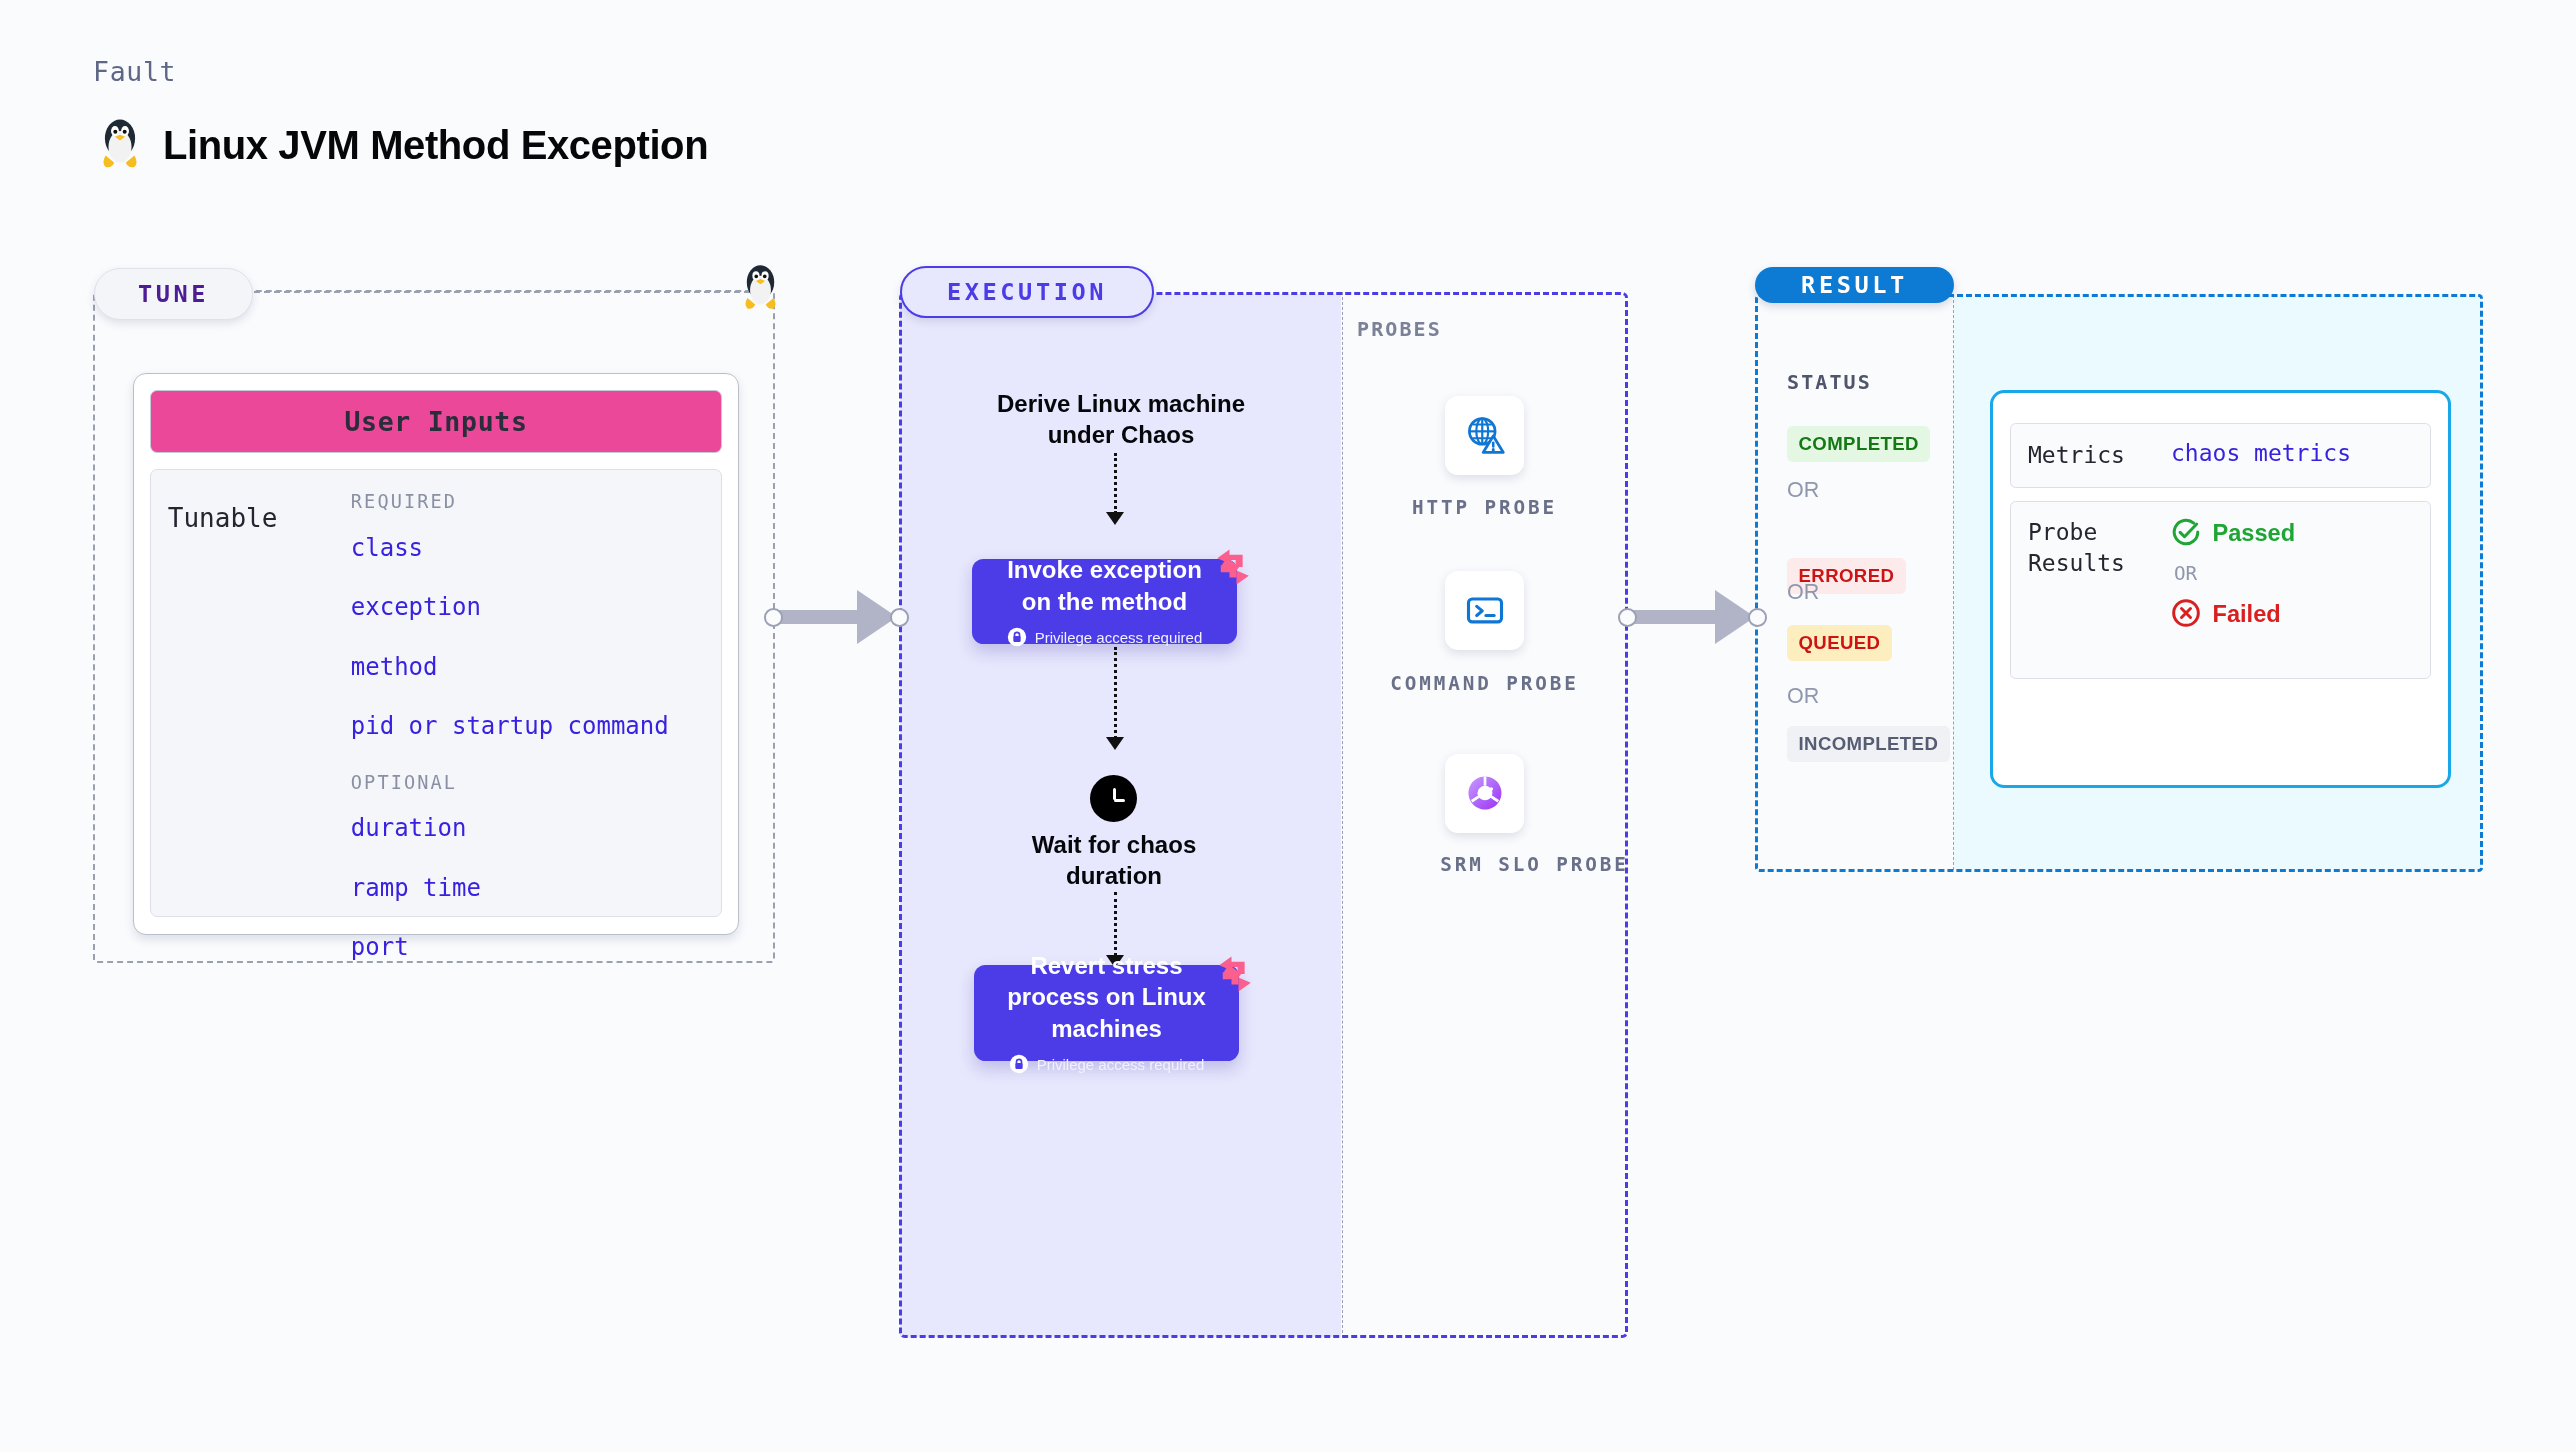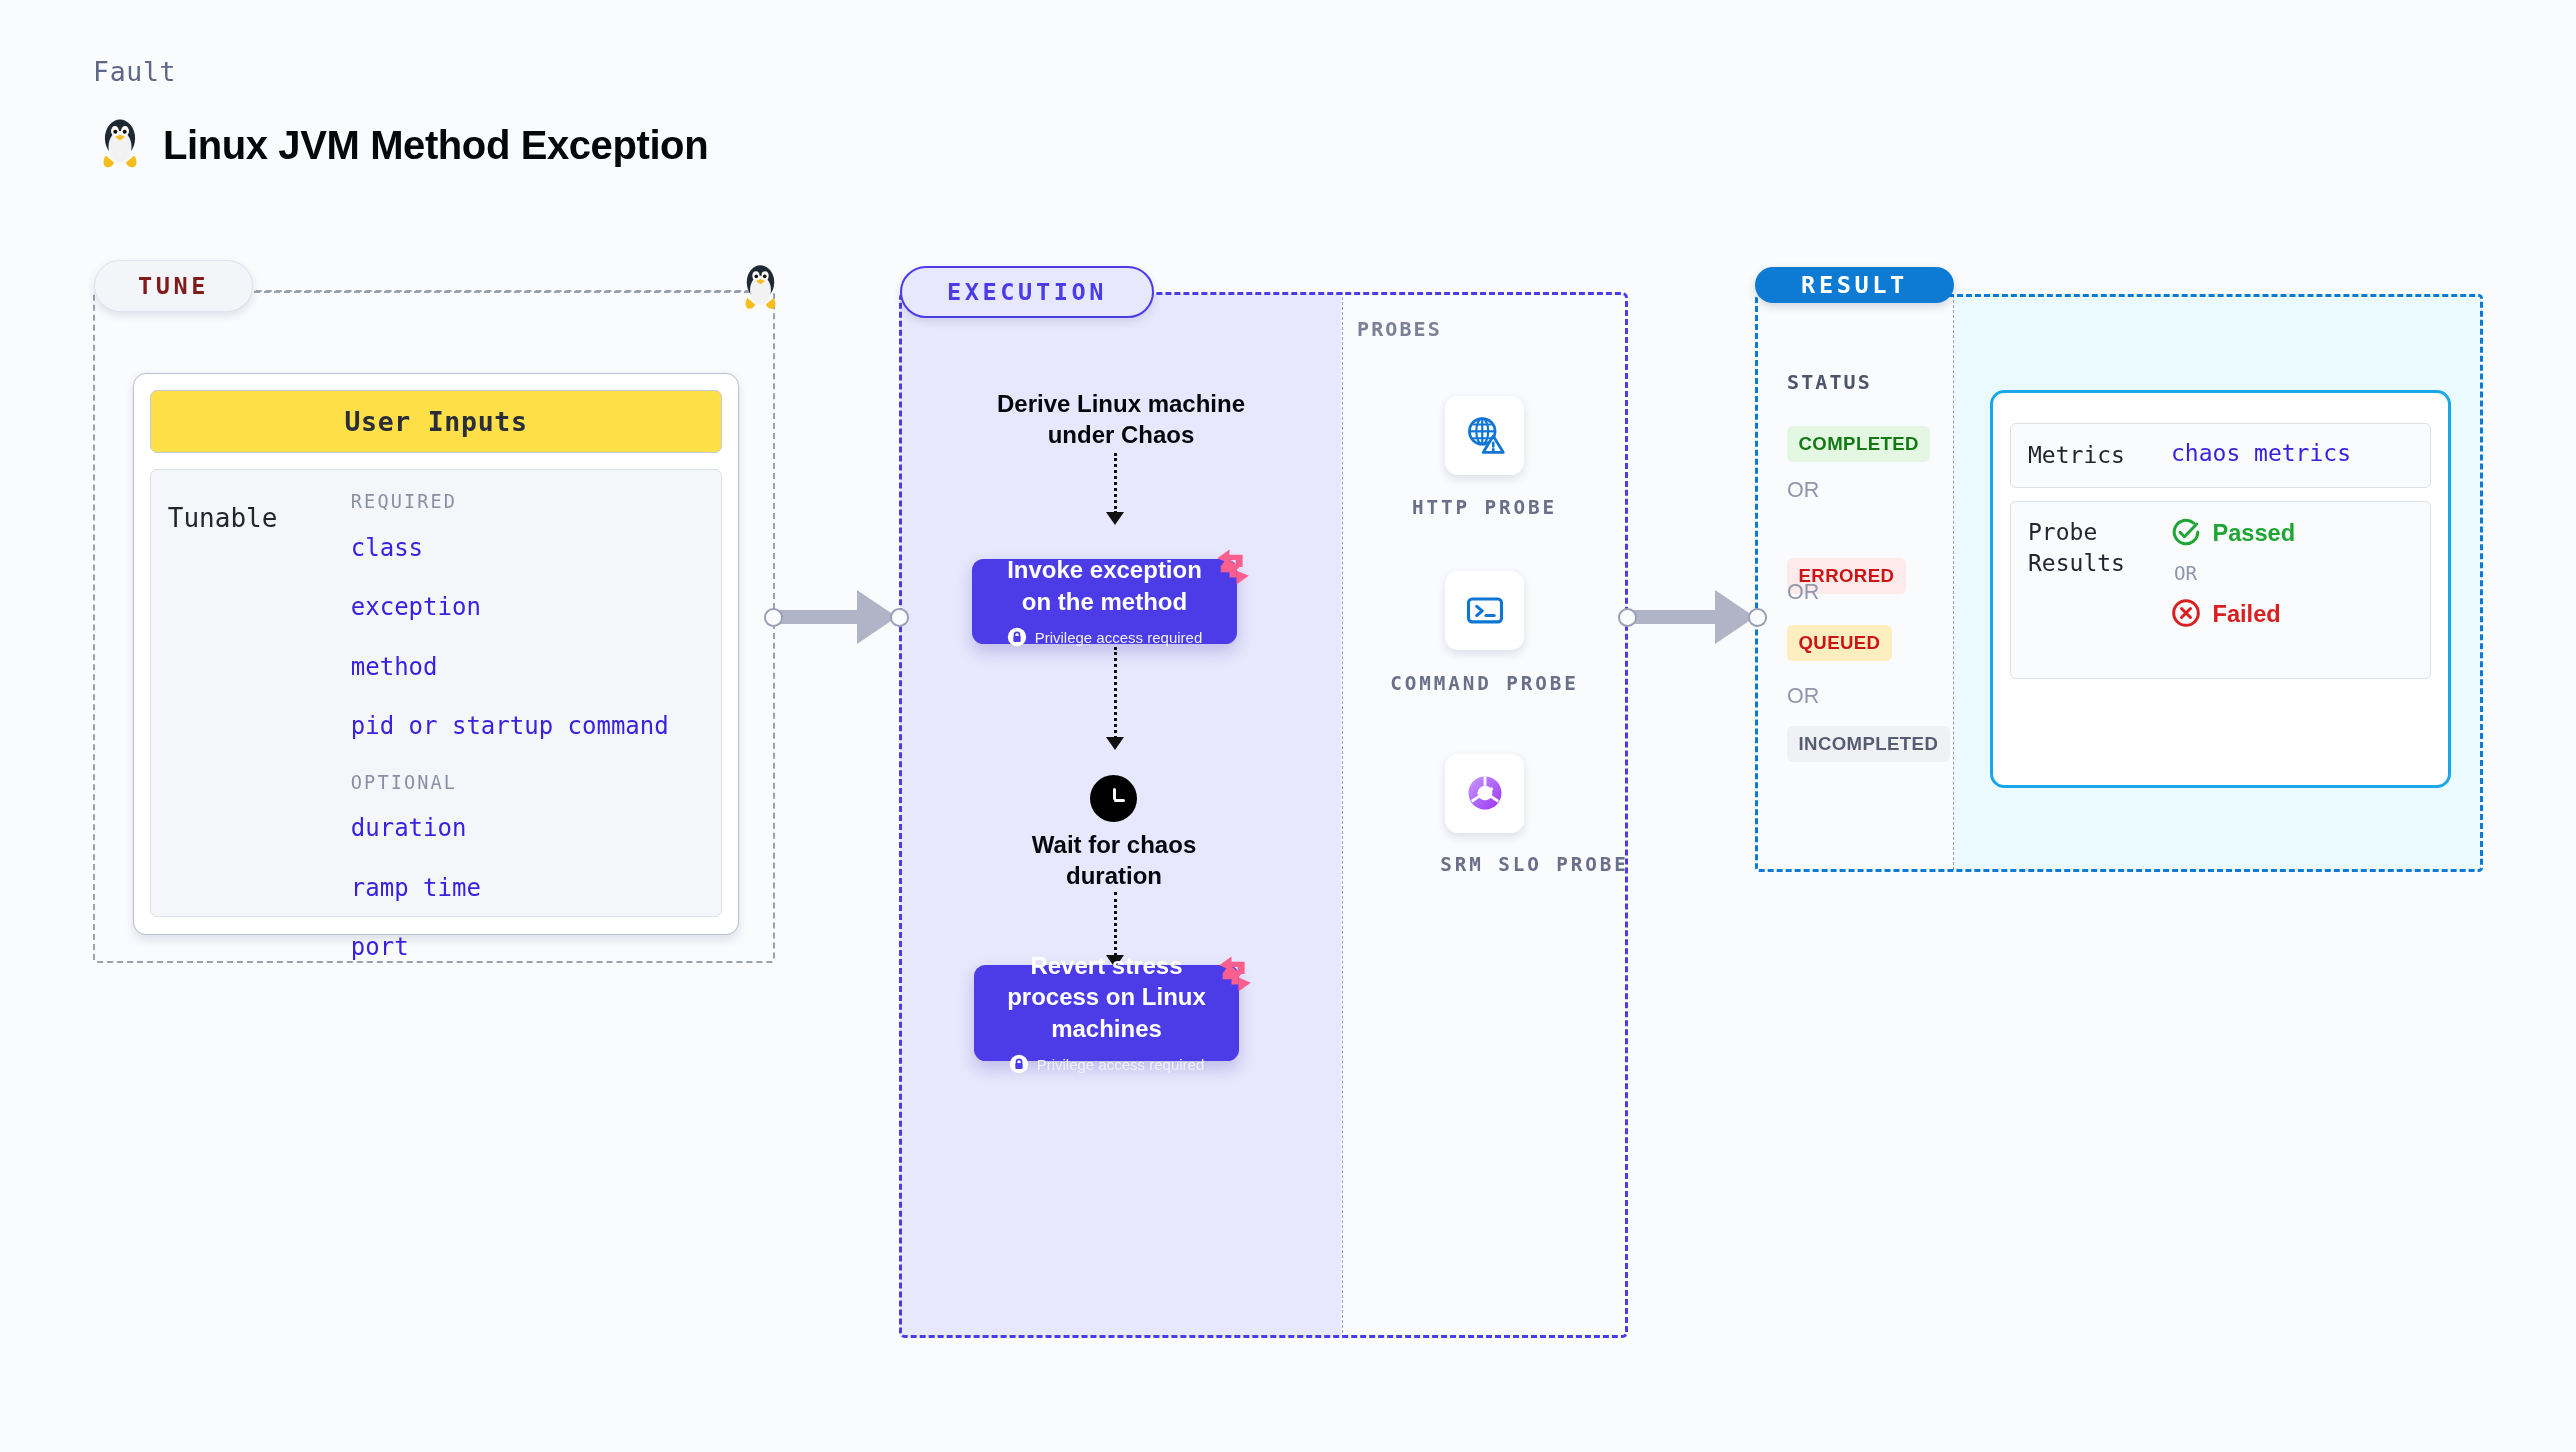--- a/index.html
+++ b/index.html
@@ -24,42 +24,42 @@
   
   .pill {
     position: absolute; display: flex; align-items: center; justify-content: center;
     border-radius: 34px; z-index: 6;
     font-family: "DejaVu Sans Mono", monospace; font-weight: bold;
     letter-spacing: 3.6px; font-size: 23.6px;
   }
 
   
   .tune-pill {
-    left: 94px; top: 260px; width: 159px; height: 52px;
-    background: #f4f5f8; border: 1.4px solid #dfe2ea; color: #7f1d1d;
+    left: 94px; top: 268px; width: 159px; height: 52px;
+    background: #f4f5f8; border: 1.4px solid #dfe2ea; color: #4c1d95;
     box-shadow: 0 3.6px 8.6px rgba(40,50,90,.13);
   }
   .tune-panel {
     position: absolute; left: 93px; top: 290px; width: 682px; height: 673px;
     border: 2.1px dashed #9aa0b0; border-radius: 2.9px; background: transparent;
   }
   .tune-dash-line {
     position: absolute; left: 254px; top: 291px; width: 506px; height: 0;
     border-top: 2.1px dashed #9aa0b0; z-index: 5;
   }
   .tune-penguin { position: absolute; left: 739px; top: 264px; z-index: 7; }
 
   .inputs-card {
     position: absolute; left: 133px; top: 373px; width: 606px; height: 562px;
     background: #ffffff; border: 1.4px solid #b9bfcc; border-radius: 13px;
     box-shadow: 0 4.3px 10px rgba(40,50,90,.13);
     padding: 15.8px;
   }
   .inputs-header {
-    height: 63px; background: #fde047; border: 0.7px solid #c6c9d6; border-radius: 7.2px;
+    height: 63px; background: #ec4899; border: 0.7px solid #c6c9d6; border-radius: 7.2px;
     display: flex; align-items: center; justify-content: center;
     font-family: "DejaVu Sans Mono", monospace; font-size: 26.5px; font-weight: bold;
     color: #2a2d3a; letter-spacing: 0.7px;
   }
   .tunable-box {
     margin-top: 15.8px; height: 448px; background: #f5f6fa;
     border: 0.7px solid #dcdfe8; border-radius: 7.2px;
     display: flex; padding: 21.5px 17px;
   }
   .tunable-label {

